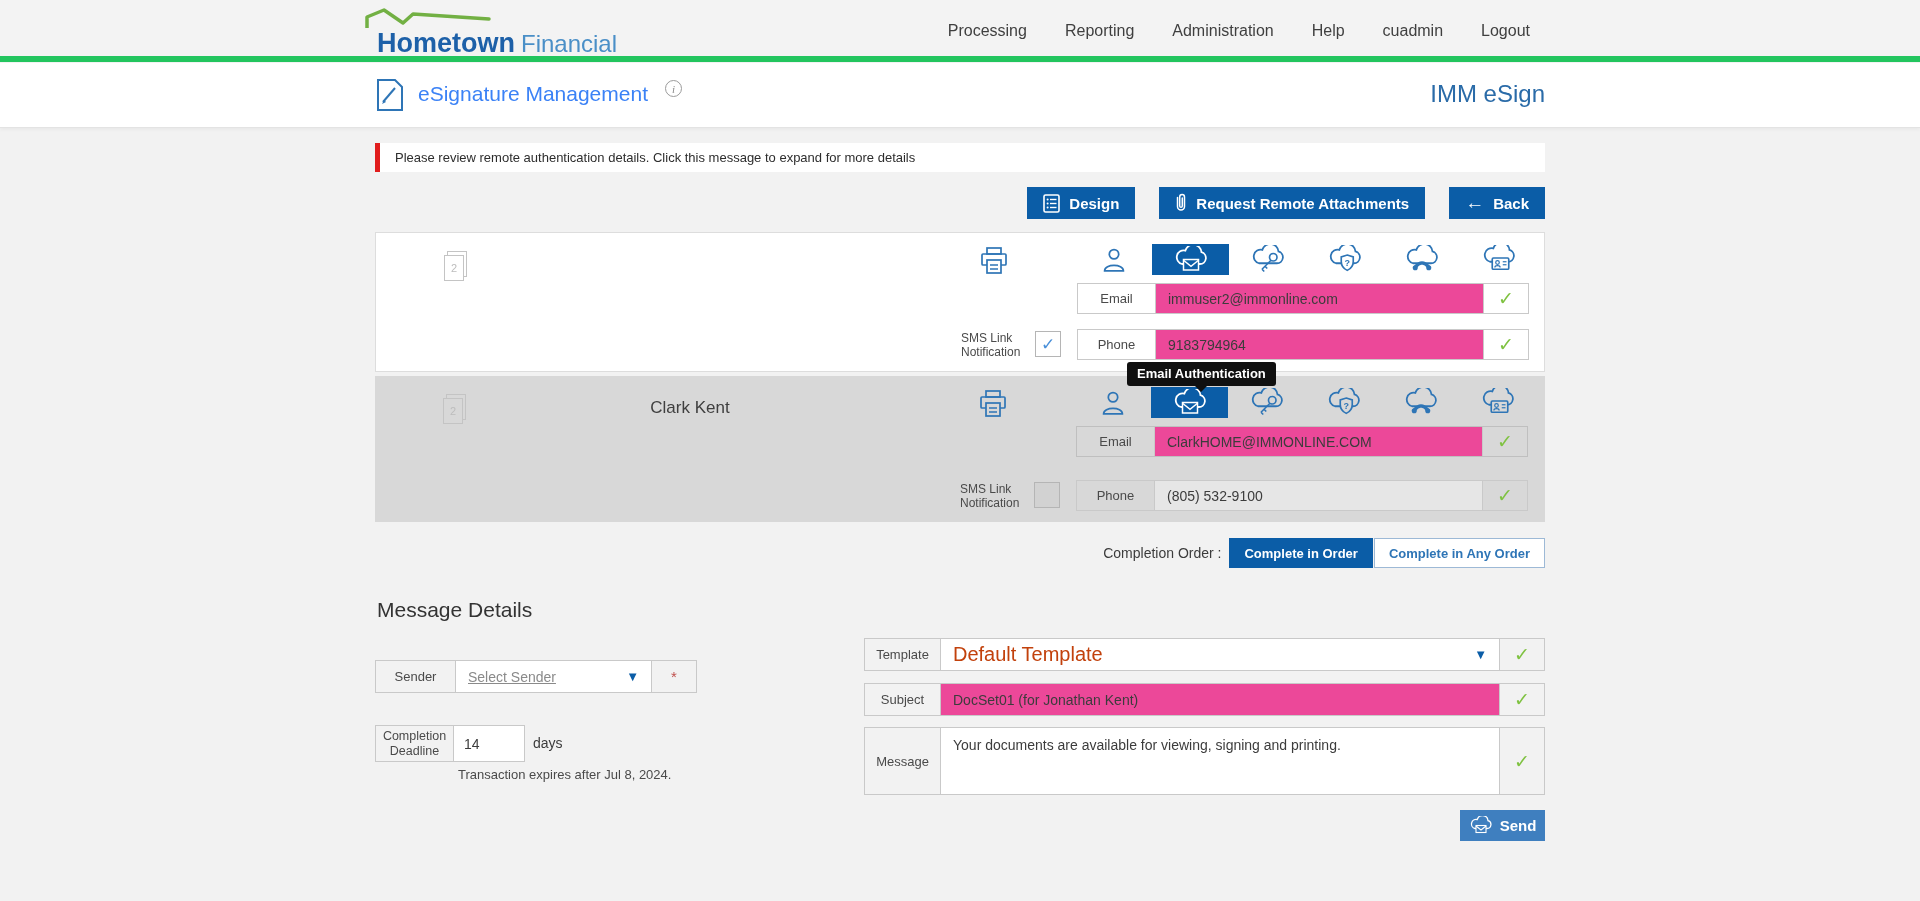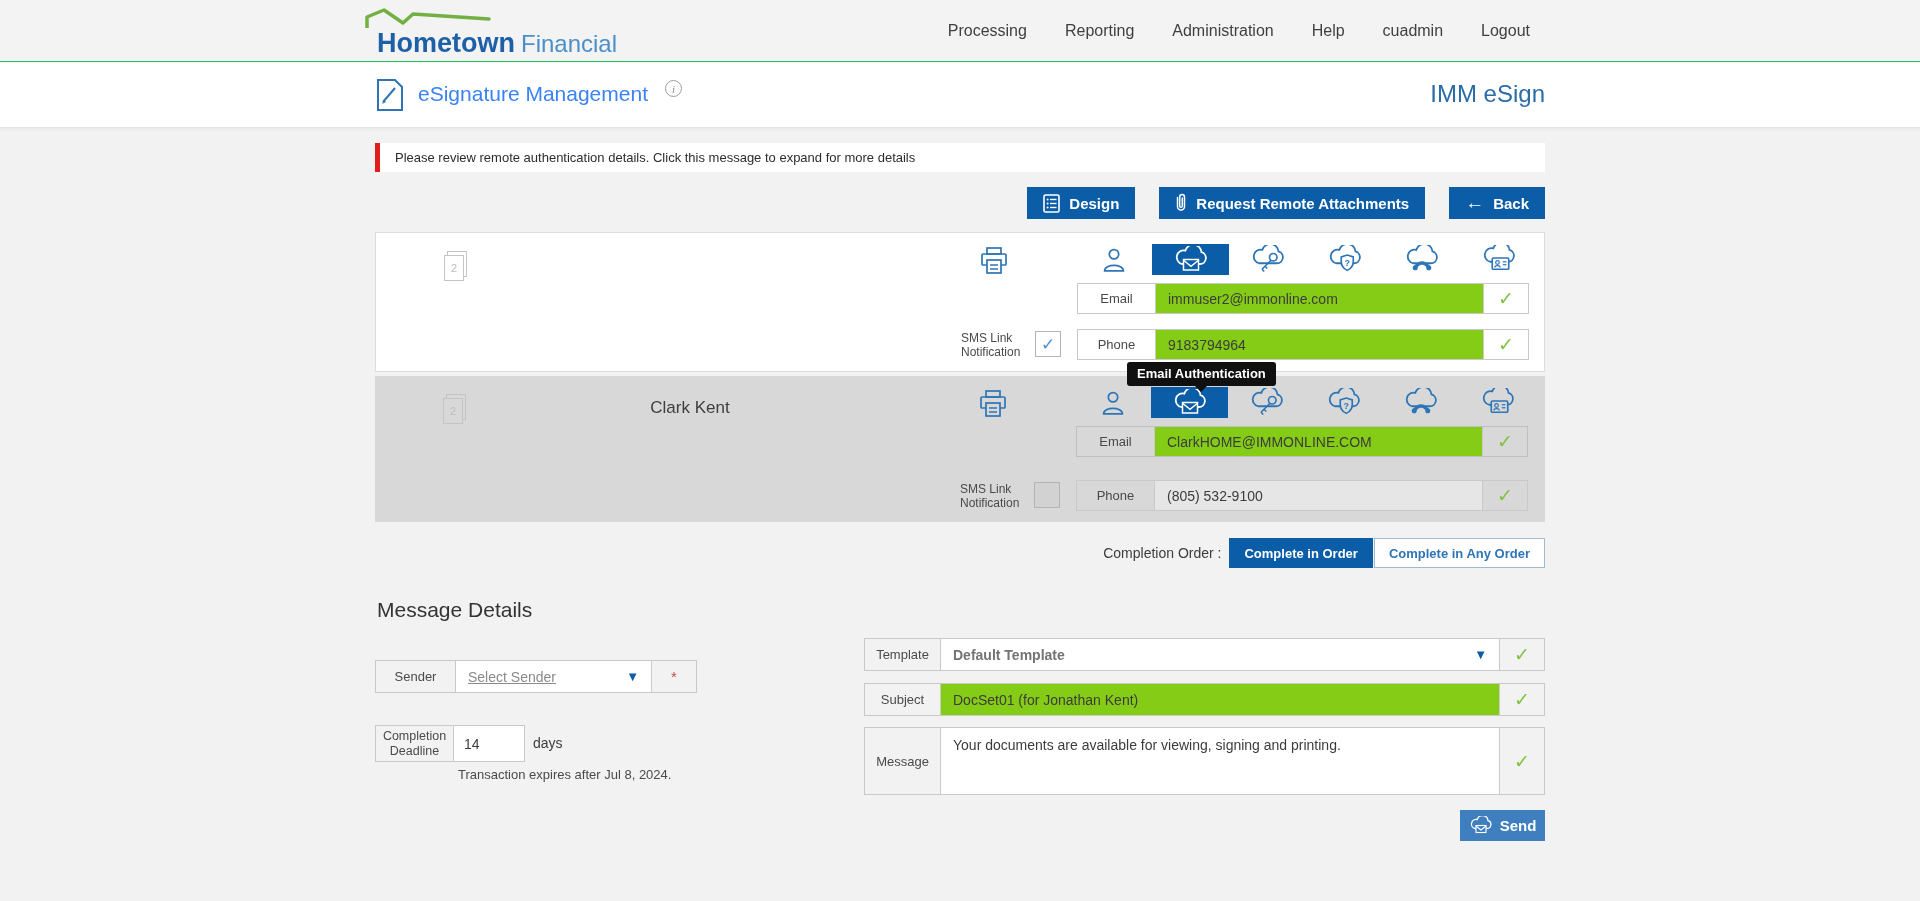--- a/index.html
+++ b/index.html
@@ -5,21 +5,21 @@
   * { margin:0; padding:0; box-sizing:border-box; }
   html,body { width:1920px; height:901px; }
   body {
     position:relative; overflow:hidden;
     background:#f2f2f2;
     font-family:"Liberation Sans", sans-serif;
     color:#3c3c3c;
   }
   
   .topbar { position:absolute; top:0; left:0; width:1920px; height:62px;
-    background:#f3f3f3; border-bottom:1px solid #22c55e; }
+    background:#f3f3f3; border-bottom:6px solid #22c55e; }
   .logo { position:absolute; left:365px; top:8px; width:260px; height:50px; cursor:pointer; }
   .logo svg { position:absolute; left:0; top:0; }
   .logo-text { position:absolute; left:12px; top:20px; white-space:nowrap; }
   .logo-primary { font-size:27px; font-weight:bold; color:#1d60a8; }
   .logo-secondary { font-size:24px; color:#4a8fc7; margin-left:6px; }
   .nav { position:absolute; right:390px; top:0; height:62px; display:flex; align-items:center; gap:38px; }
   .nav-item { font-size:16px; color:#3f3f3f; cursor:pointer; white-space:nowrap; }
   
   .titlebar { position:absolute; top:63px; left:0; width:1920px; height:65px;
     background:#ffffff; border-bottom:1px solid #e3e3e3; box-shadow:0 2px 3px rgba(0,0,0,.04); }
@@ -53,21 +53,21 @@
     font-size:17px; color:#3f3f3f; }
   .printer { position:absolute; left:602px; top:12px; cursor:pointer; }
   .auth-strip { position:absolute; left:699px; top:11px; width:462px; height:31px; display:flex; }
   .auth-slot { width:77px; height:31px; display:flex; align-items:center; justify-content:center; cursor:pointer; }
   .auth-slot.selected { background:#0b5da7; }
   
   .field-row { position:absolute; left:701px; width:452px; height:31px; border:1px solid #c9c9c9;
     display:flex; align-items:stretch; }
   .f-label { width:78px; border-right:1px solid #c9c9c9; display:flex; align-items:center;
     justify-content:center; font-size:13px; color:#4a4a4a; }
-  .f-value { flex:1; background:#84cc16; border:none; outline:none; font-size:14px; color:#3c3c3c;
+  .f-value { flex:1; background:#ec4899; border:none; outline:none; font-size:14px; color:#3c3c3c;
     padding:0 12px; font-family:inherit; }
   .f-value.disabled { background:#e6e6e6; }
   .card-2 .field-row.email-row { border-color:#bfbfbf; }
   .f-check { width:45px; border-left:1px solid #c9c9c9; display:flex; align-items:center;
     justify-content:center; font-size:19px; color:#7fc241; }
   .email-row { top:50px; }
   .card-1 .phone-row { top:96px; }
   .card-2 .phone-row { top:104px; }
   .sms-label { position:absolute; left:585px; width:68px; font-size:12px; color:#4a4a4a; line-height:14px; }
   .card-1 .sms-label { top:98px; }
@@ -90,21 +90,21 @@
   .order-btn.active { background:#0b5da7; color:#fff; border:1px solid #0b5da7; }
   .order-btn.inactive { background:#fff; color:#2e75b6; border:1px solid #9db9d6; margin-left:1px; }
   
   .md-heading { position:absolute; top:598px; left:377px; font-size:21px; color:#333; }
   .form-row { position:absolute; border:1px solid #c9c9c9; display:flex; align-items:stretch; }
   .sender-row { top:660px; left:375px; width:322px; height:33px; }
   .sender-row .f-label { width:80px; }
   .select-box { flex:1; background:#fff; display:flex; align-items:center; justify-content:space-between;
     padding:0 12px; cursor:pointer; }
   .select-placeholder { font-size:14px; color:#8a8a8a;text-decoration:underline; }
-  .select-value { font-size:14px; color:#737373;font-weight:bold; }
+  .select-value { font-size:20px; color:#c2410c; }
   .dd-arrow { color:#0b5da7; font-size:13px; }
   .required-cell { width:45px; border-left:1px solid #c9c9c9; display:flex; align-items:center;
     justify-content:center; color:#c0504d; font-size:15px; }
   .deadline-row { top:725px; left:375px; width:150px; height:37px; }
   .deadline-row .f-label { width:78px; font-size:12.5px; line-height:15px; text-align:center; }
   .deadline-input { width:70px; background:#fff; border:none; outline:none; font-size:14px; color:#3c3c3c;
     padding:0 10px; font-family:inherit; }
   .days-text { position:absolute; top:735px; left:533px; font-size:14px; color:#3c3c3c; }
   .expiry-note { position:absolute; top:767px; left:458px; font-size:13px; color:#4a4a4a; }
   .template-row { top:638px; left:864px; width:681px; height:33px; }

